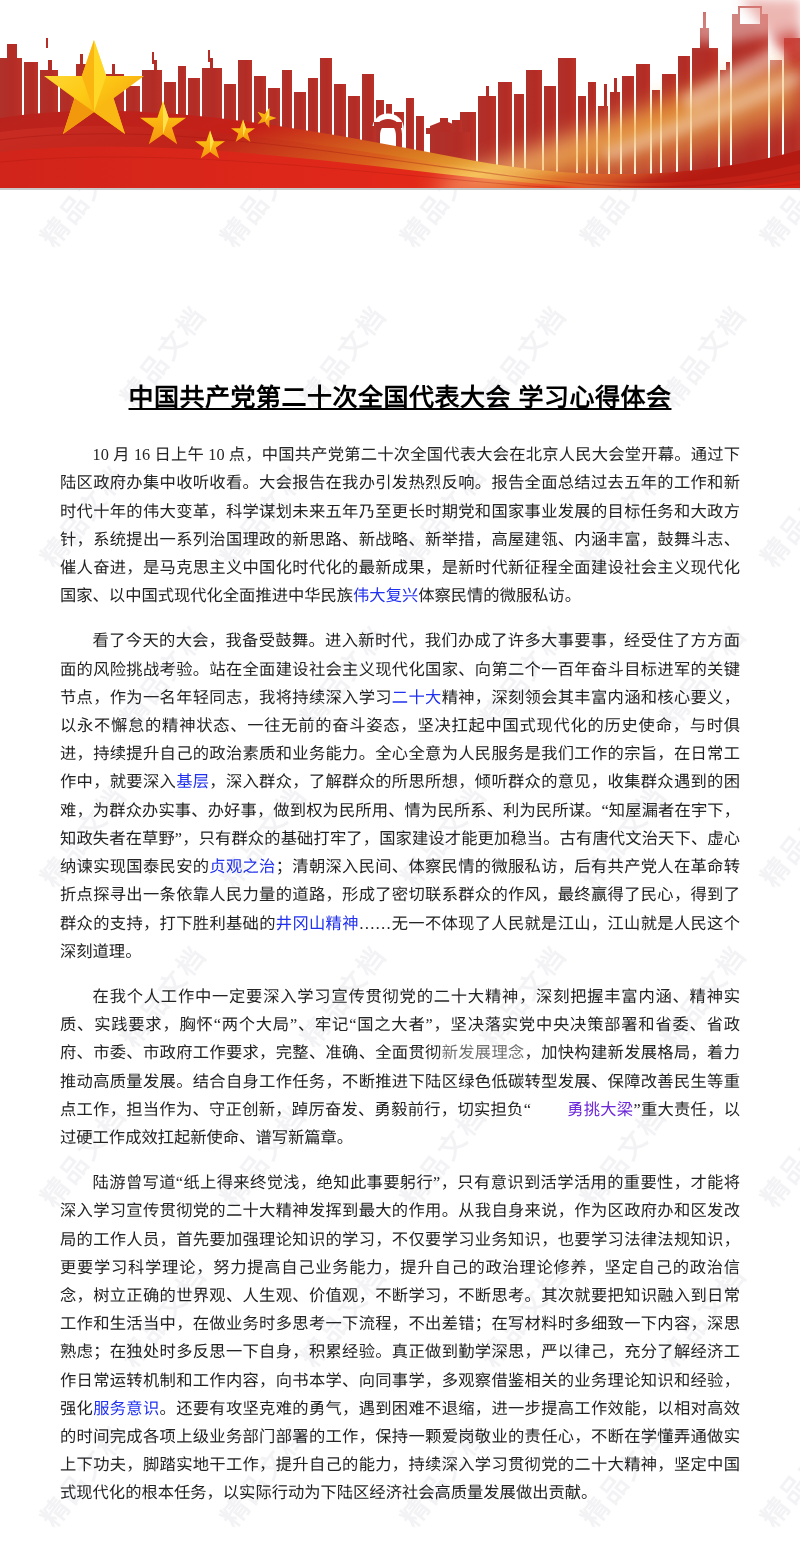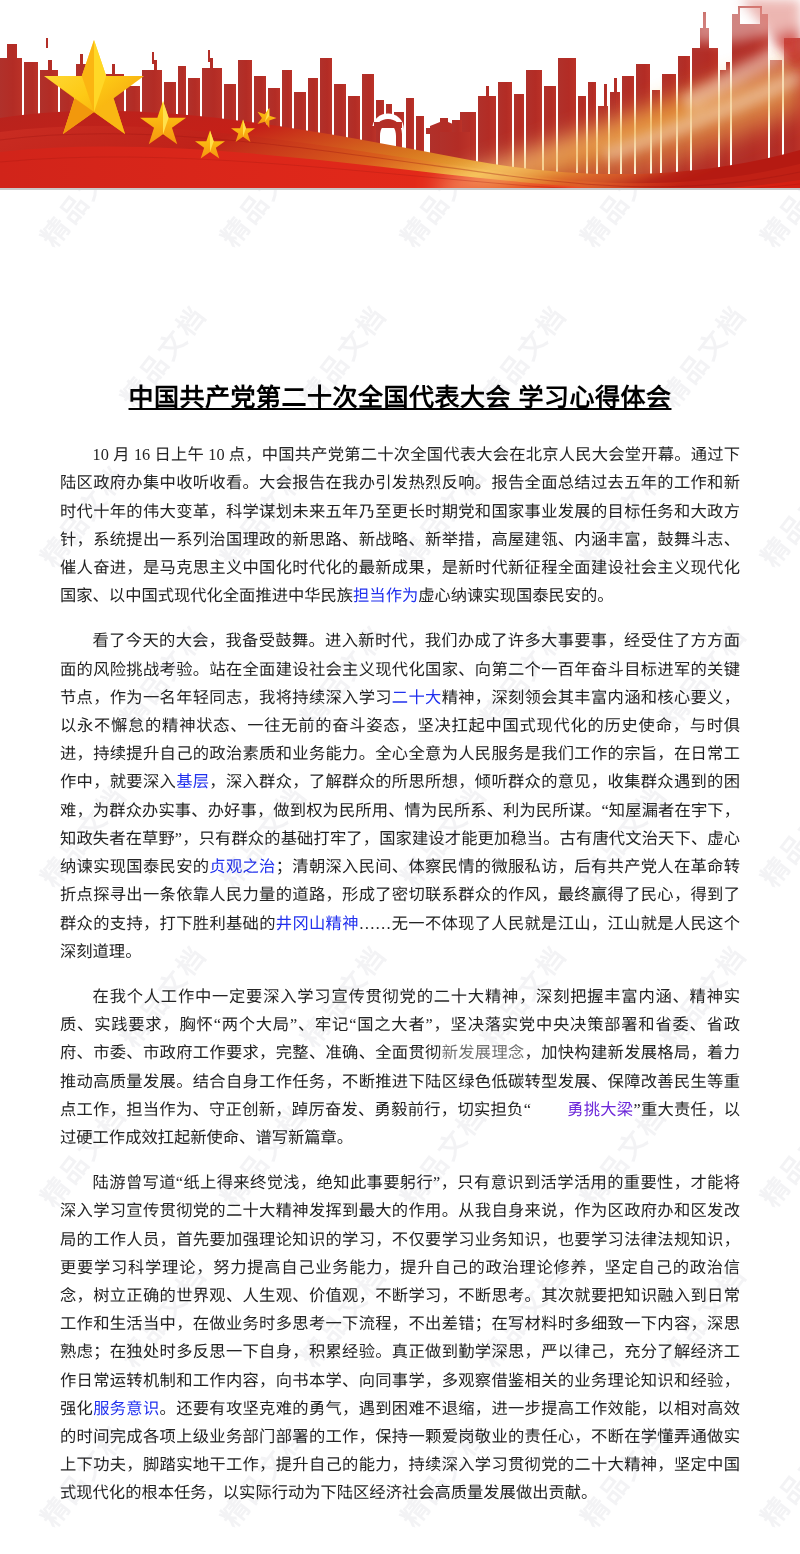--- a/index.html
+++ b/index.html
@@ -354,18 +354,18 @@
     <div class="wm" style="left: 30px; top: 1320px;">精品文档</div>
     <div class="wm" style="left: 210px; top: 1320px;">精品文档</div>
     <div class="wm" style="left: 390px; top: 1320px;">精品文档</div>
     <div class="wm" style="left: 570px; top: 1320px;">精品文档</div>
     <div class="wm" style="left: 750px; top: 1320px;">精品文档</div>
   </div>
 
 <div id="page">
   <h1 id="doc-title">中国共产党第二十次全国代表大会  学习心得体会</h1>
   <div id="body-text">
-      <p class="para"><span>10 月 16 日上午 10 点，中国共产党第二十次全国代表大会在北京人民大会堂开幕。通过下陆区政府办集中收听收看。大会报告在我办引发热烈反响。报告全面总结过去五年的工作和新时代十年的伟大变革，科学谋划未来五年乃至更长时期党和国家事业发展的目标任务和大政方针，系统提出一系列治国理政的新思路、新战略、新举措，高屋建瓴、内涵丰富，鼓舞斗志、催人奋进，是马克思主义中国化时代化的最新成果，是新时代新征程全面建设社会主义现代化国家、以中国式现代化全面推进中华民族</span><span class="hl" style="color: rgb(32, 48, 238);">担当作为</span><span>虚心纳谏实现国泰民安的。</span></p>
+      <p class="para"><span>10 月 16 日上午 10 点，中国共产党第二十次全国代表大会在北京人民大会堂开幕。通过下陆区政府办集中收听收看。大会报告在我办引发热烈反响。报告全面总结过去五年的工作和新时代十年的伟大变革，科学谋划未来五年乃至更长时期党和国家事业发展的目标任务和大政方针，系统提出一系列治国理政的新思路、新战略、新举措，高屋建瓴、内涵丰富，鼓舞斗志、催人奋进，是马克思主义中国化时代化的最新成果，是新时代新征程全面建设社会主义现代化国家、以中国式现代化全面推进中华民族</span><span class="hl" style="color: rgb(32, 48, 238);">伟大复兴</span><span>体察民情的微服私访。</span></p>
       <p class="para"><span>看了今天的大会，我备受鼓舞。进入新时代，我们办成了许多大事要事，经受住了方方面面的风险挑战考验。站在全面建设社会主义现代化国家、向第二个一百年奋斗目标进军的关键节点，作为一名年轻同志，我将持续深入学习</span><span class="hl" style="color: rgb(32, 48, 238);">二十大</span><span>精神，深刻领会其丰富内涵和核心要义，以永不懈怠的精神状态、一往无前的奋斗姿态，坚决扛起中国式现代化的历史使命，与时俱进，持续提升自己的政治素质和业务能力。全心全意为人民服务是我们工作的宗旨，在日常工作中，就要深入</span><span class="hl" style="color: rgb(32, 48, 238);">基层</span><span>，深入群众，了解群众的所思所想，倾听群众的意见，收集群众遇到的困难，为群众办实事、办好事，做到权为民所用、情为民所系、利为民所谋。“知屋漏者在宇下，知政失者在草野”，只有群众的基础打牢了，国家建设才能更加稳当。古有唐代文治天下、虚心纳谏实现国泰民安的</span><span class="hl" style="color: rgb(32, 48, 238);">贞观之治</span><span>；清朝深入民间、体察民情的微服私访，后有共产党人在革命转折点探寻出一条依靠人民力量的道路，形成了密切联系群众的作风，最终赢得了民心，得到了群众的支持，打下胜利基础的</span><span class="hl" style="color: rgb(32, 48, 238);">井冈山精神</span><span>……无一不体现了人民就是江山，江山就是人民这个深刻道理。</span></p>
       <p class="para"><span>在我个人工作中一定要深入学习宣传贯彻党的二十大精神，深刻把握丰富内涵、精神实质、实践要求，胸怀“两个大局”、牢记“国之大者”，坚决落实党中央决策部署和省委、省政府、市委、市政府工作要求，完整、准确、全面贯彻</span><span class="hl" style="color: #737373;">新发展理念</span><span>，加快构建新发展格局，着力推动高质量发展。结合自身工作任务，不断推进下陆区绿色低碳转型发展、保障改善民生等重点工作，担当作为、守正创新，踔厉奋发、勇毅前行，切实担负“</span><span class="hl" style="color: #6d28d9; margin-left: 36px;">勇挑大梁</span><span>”重大责任，以过硬工作成效扛起新使命、谱写新篇章。</span></p>
       <p class="para"><span>陆游曾写道“纸上得来终觉浅，绝知此事要躬行”，只有意识到活学活用的重要性，才能将深入学习宣传贯彻党的二十大精神发挥到最大的作用。从我自身来说，作为区政府办和区发改局的工作人员，首先要加强理论知识的学习，不仅要学习业务知识，也要学习法律法规知识，更要学习科学理论，努力提高自己业务能力，提升自己的政治理论修养，坚定自己的政治信念，树立正确的世界观、人生观、价值观，不断学习，不断思考。其次就要把知识融入到日常工作和生活当中，在做业务时多思考一下流程，不出差错；在写材料时多细致一下内容，深思熟虑；在独处时多反思一下自身，积累经验。真正做到勤学深思，严以律己，充分了解经济工作日常运转机制和工作内容，向书本学、向同事学，多观察借鉴相关的业务理论知识和经验，强化</span><span class="hl" style="color: rgb(32, 48, 238);">服务意识</span><span>。还要有攻坚克难的勇气，遇到困难不退缩，进一步提高工作效能，以相对高效的时间完成各项上级业务部门部署的工作，保持一颗爱岗敬业的责任心，不断在学懂弄通做实上下功夫，脚踏实地干工作，提升自己的能力，持续深入学习贯彻党的二十大精神，坚定中国式现代化的根本任务，以实际行动为下陆区经济社会高质量发展做出贡献。</span></p>
     </div>
 </div>
 
 </body></html>

